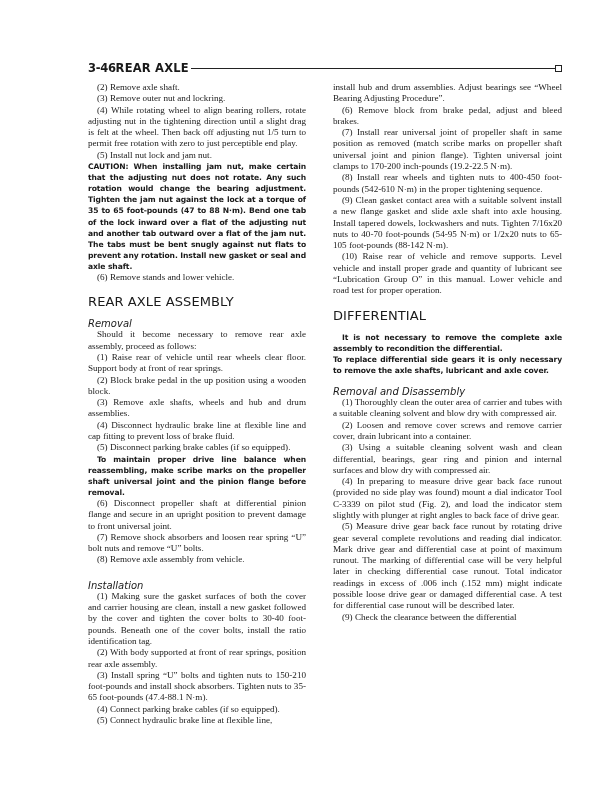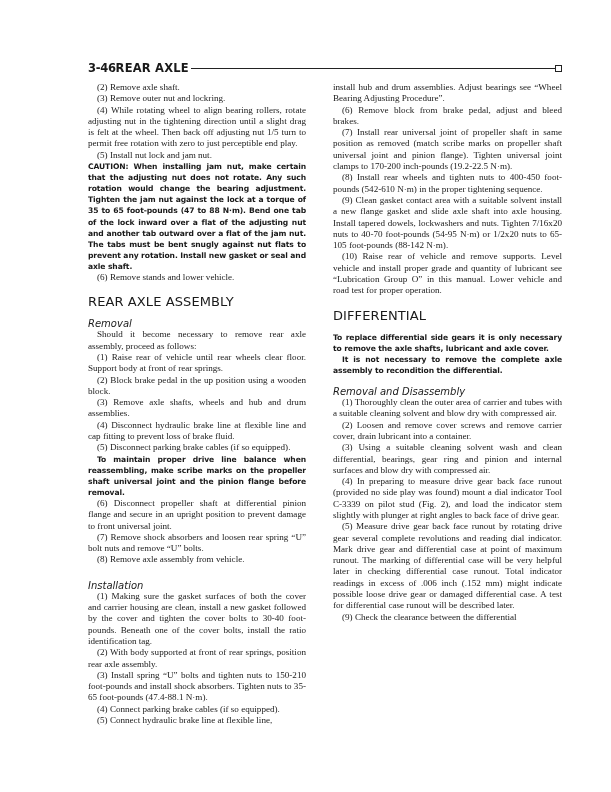--- a/index.html
+++ b/index.html
@@ -62,22 +62,22 @@
 
 <div class="col col-right">
   <p class="noindent">install hub and drum assemblies. Adjust bearings see “Wheel Bearing Adjusting Procedure”.</p>
   <p class="step">(6) Remove block from brake pedal, adjust and bleed brakes.</p>
   <p class="step">(7) Install rear universal joint of propeller shaft in same position as removed (match scribe marks on propeller shaft universal joint and pinion flange). Tighten universal joint clamps to 170-200 inch-pounds (19.2-22.5 N·m).</p>
   <p class="step">(8) Install rear wheels and tighten nuts to 400-450 foot-pounds (542-610 N·m) in the proper tightening sequence.</p>
   <p class="step">(9) Clean gasket contact area with a suitable solvent install a new flange gasket and slide axle shaft into axle housing. Install tapered dowels, lockwashers and nuts. Tighten 7/16x20 nuts to 40-70 foot-pounds (54-95 N·m) or 1/2x20 nuts to 65-105 foot-pounds (88-142 N·m).</p>
   <p class="step">(10) Raise rear of vehicle and remove supports. Level vehicle and install proper grade and quantity of lubricant see “Lubrication Group O” in this manual. Lower vehicle and road test for proper operation.</p>
 
   <div class="h-major">DIFFERENTIAL</div>
+  <p class="note indent">It is not necessary to remove the complete axle assembly to recondition the differential.</p>
   <p class="note">To replace differential side gears it is only necessary to remove the axle shafts, lubricant and axle cover.</p>
-  <p class="note indent">It is not necessary to remove the complete axle assembly to recondition the differential.</p>
 
   <div class="h-minor">Removal and Disassembly</div>
   <p class="step">(1) Thoroughly clean the outer area of carrier and tubes with a suitable cleaning solvent and blow dry with compressed air.</p>
   <p class="step">(2) Loosen and remove cover screws and remove carrier cover, drain lubricant into a container.</p>
   <p class="step">(3) Using a suitable cleaning solvent wash and clean differential, bearings, gear ring and pinion and internal surfaces and blow dry with compressed air.</p>
   <p class="step">(4) In preparing to measure drive gear back face runout (provided no side play was found) mount a dial indicator Tool C-3339 on pilot stud (Fig. 2), and load the indicator stem slightly with plunger at right angles to back face of drive gear.</p>
   <p class="step">(5) Measure drive gear back face runout by rotating drive gear several complete revolutions and reading dial indicator. Mark drive gear and differential case at point of maximum runout. The marking of differential case will be very helpful later in checking differential case runout. Total indicator readings in excess of .006 inch (.152 mm) might indicate possible loose drive gear or damaged differential case. A test for differential case runout will be described later.</p>
   <p class="step">(9) Check the clearance between the differential</p>
 </div>
 

